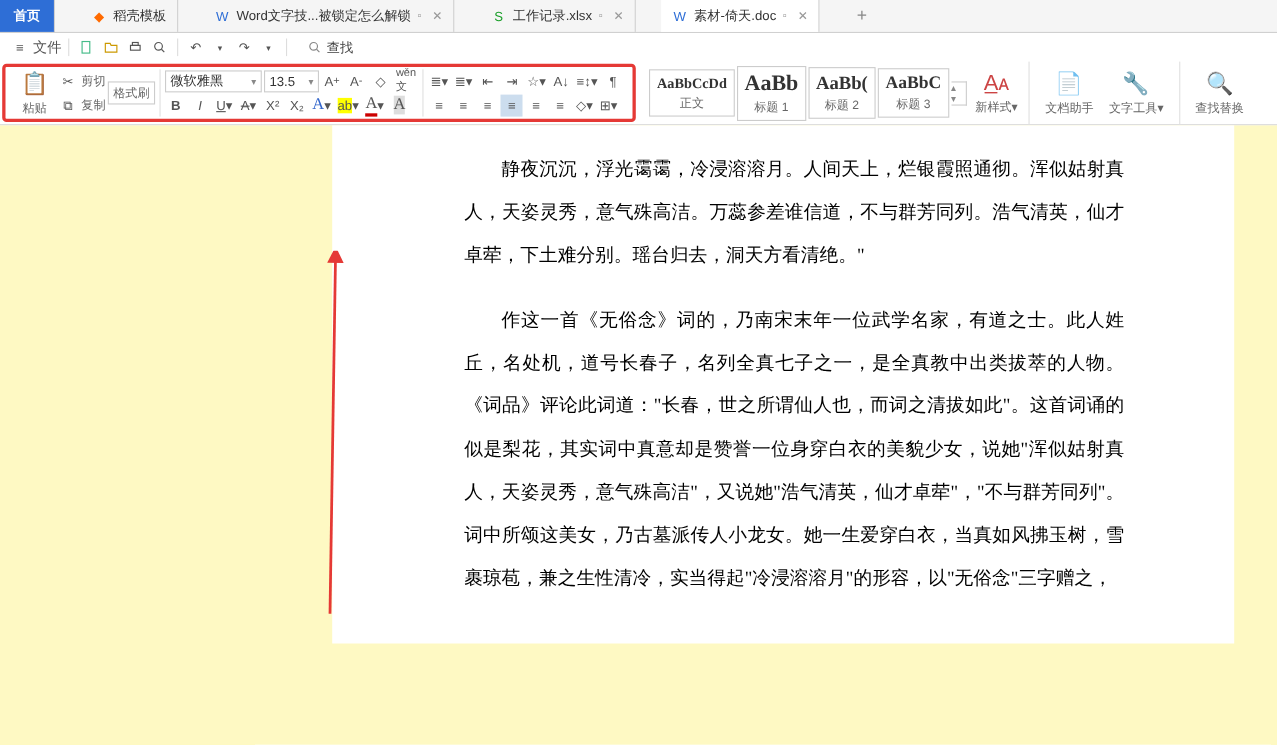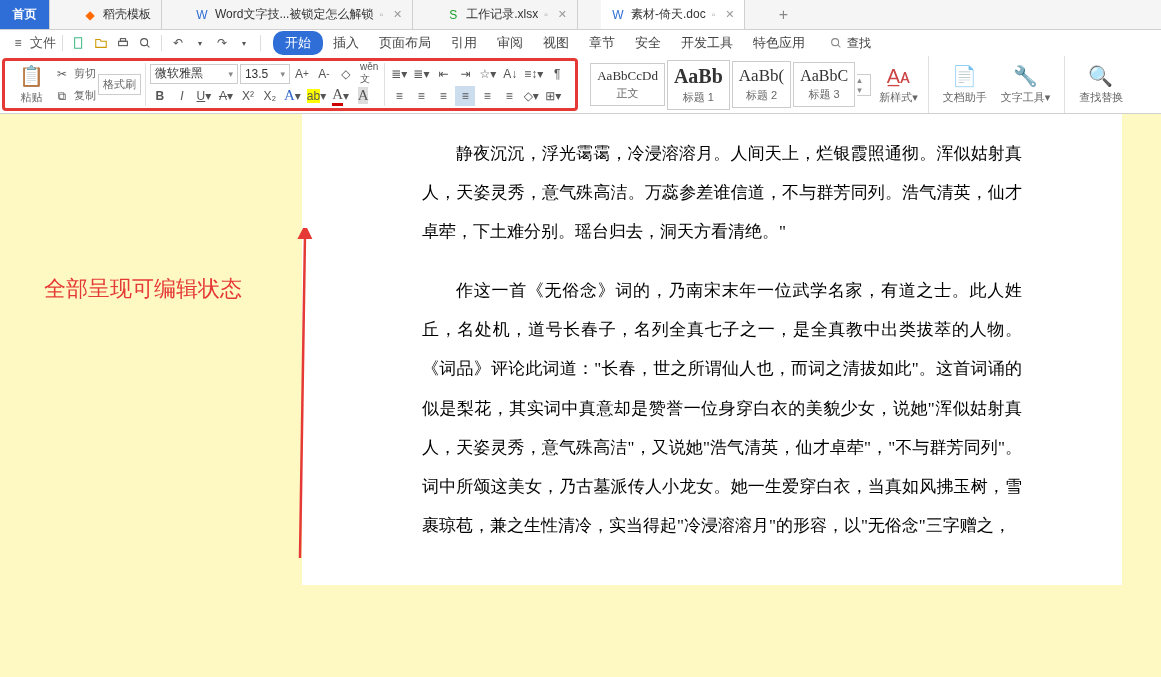--- a/index.html
+++ b/index.html
@@ -38,21 +38,21 @@
 .rib-btn-v { display: flex; flex-direction: column; align-items: center; justify-content: center; padding: 2px 6px; cursor: pointer; color: #555; font-size: 11px; gap: 2px; }
 .rib-btn-v .ic { font-size: 20px; }
 .rib-lbl { font-size: 11px; color: #666; white-space: nowrap; }
 .sel { border: 1px solid #ccc; height: 20px; font-size: 12px; padding: 0 4px; display: flex; align-items: center; background: #fff; }
 .sel.font { width: 88px; gap: 12px; }
 .sel.size { width: 50px; }
 .sel .dd { margin-left: auto; color: #888; font-size: 9px; }
 
 
 .style-box { border: 1px solid #ccc; padding: 4px 6px; text-align: center; cursor: pointer; min-width: 54px; }
-.style-box .prev { font-family: serif; color: #333; font-size: 13px; }
+.style-box .prev { font-family: serif; color: #333; font-size: 13px; font-weight: bold; }
 .style-box .prev.big { font-size: 20px; font-weight: bold; }
 .style-box .nm { font-size: 11px; color: #666; margin-top: 2px; }
 .style-dd { width: 14px; display: flex; flex-direction: column; justify-content: space-around; color: #888; font-size: 9px; border: 1px solid #ccc; border-left: none; }
 
 
 .rib-group.right { padding: 0 8px; }
 
 
 .doc-area { position: absolute; left: 0; right: 0; top: 114px; bottom: 0; background: #fef9c3; }
 .page { position: absolute; left: 302px; top: 0; width: 820px; background: #fff; padding: 20px 100px 20px 120px; font-family: "SimSun", serif; font-size: 17px; line-height: 2.3; color: #000; }
@@ -125,32 +125,20 @@
         <path d="M10 10l3 3" stroke="#555" stroke-width="1.2"></path>
       </svg>
     </span>
   <span class="qa-sep"></span>
   <span class="qa-btn">↶</span>
   <span class="qa-btn" style="font-size:8px">▾</span>
   <span class="qa-btn">↷</span>
   <span class="qa-btn" style="font-size:8px">▾</span>
   <span class="qa-sep"></span>
 
-  <div class="menu">
-    <span class="menu-item primary">开始</span>
-    <span class="menu-item">插入</span>
-    <span class="menu-item">页面布局</span>
-    <span class="menu-item">引用</span>
-    <span class="menu-item">审阅</span>
-    <span class="menu-item">视图</span>
-    <span class="menu-item">章节</span>
-    <span class="menu-item">安全</span>
-    <span class="menu-item">开发工具</span>
-    <span class="menu-item">特色应用</span>
-  </div>
   <div class="search-box">
     <svg class="i14" viewBox="0 0 16 16">
         <circle cx="7" cy="7" r="4" fill="none" stroke="#888" stroke-width="1.2"></circle>
         <path d="M10 10l3 3" stroke="#888" stroke-width="1.2"></path>
       </svg>
     <span>查找</span>
   </div>
 </div>
 
 <div class="ribbon">
@@ -283,21 +271,20 @@
     </div>
   </div>
 </div>
 
 <div class="doc-area">
   <div class="page">
     <p class="para">静夜沉沉，浮光霭霭，冷浸溶溶月。人间天上，烂银霞照通彻。浑似姑射真人，天姿灵秀，意气殊高洁。万蕊参差谁信道，不与群芳同列。浩气清英，仙才卓荦，下土难分别。瑶台归去，洞天方看清绝。"</p>
     <p class="para">作这一首《无俗念》词的，乃南宋末年一位武学名家，有道之士。此人姓丘，名处机，道号长春子，名列全真七子之一，是全真教中出类拔萃的人物。《词品》评论此词道："长春，世之所谓仙人也，而词之清拔如此"。这首词诵的似是梨花，其实词中真意却是赞誉一位身穿白衣的美貌少女，说她"浑似姑射真人，天姿灵秀，意气殊高洁"，又说她"浩气清英，仙才卓荦"，"不与群芳同列"。词中所颂这美女，乃古墓派传人小龙女。她一生爱穿白衣，当真如风拂玉树，雪裹琼苞，兼之生性清冷，实当得起"冷浸溶溶月"的形容，以"无俗念"三字赠之，</p>
   </div>
 
-  <div class="anno">全部呈现可编辑状态</div>
   <svg class="arrow-svg" width="320" height="340">
     <defs>
         <marker id="ah" markerWidth="10" markerHeight="10" refX="2" refY="3" orient="auto">
           <path d="M0,0 L6,3 L0,6 z" fill="#e53935"></path>
         </marker>
       </defs>
     <line x1="180" y1="330" x2="185" y2="6" stroke="#e53935" stroke-width="2.5" marker-end="url(#ah)"></line>
   </svg>
 </div>
 

